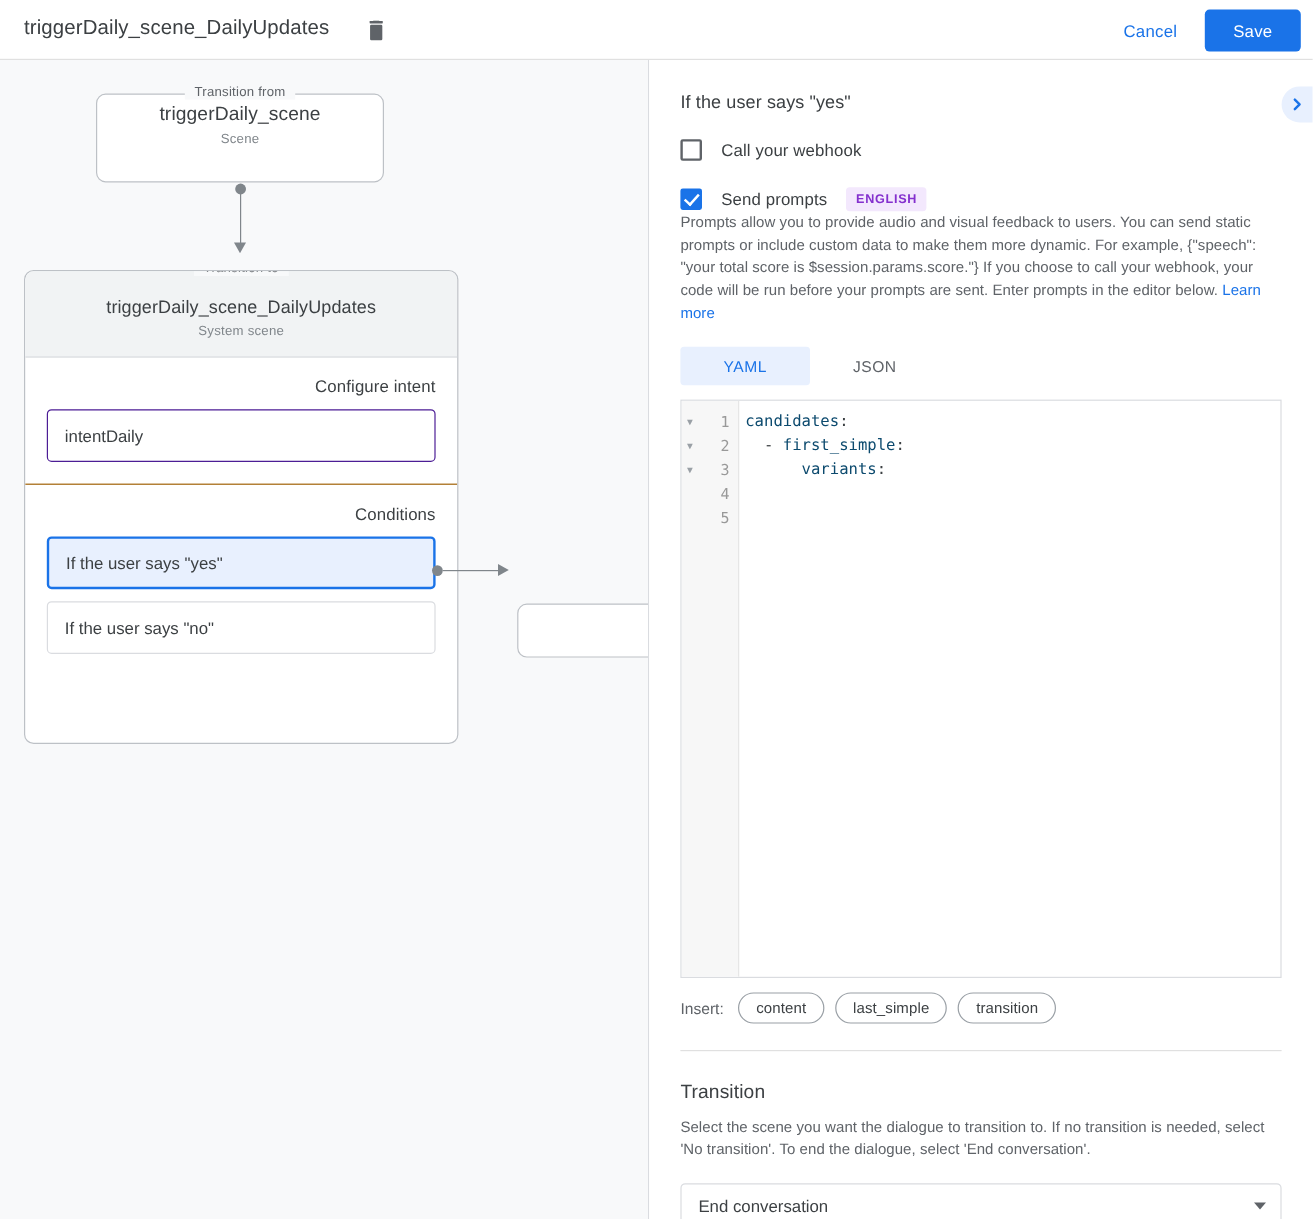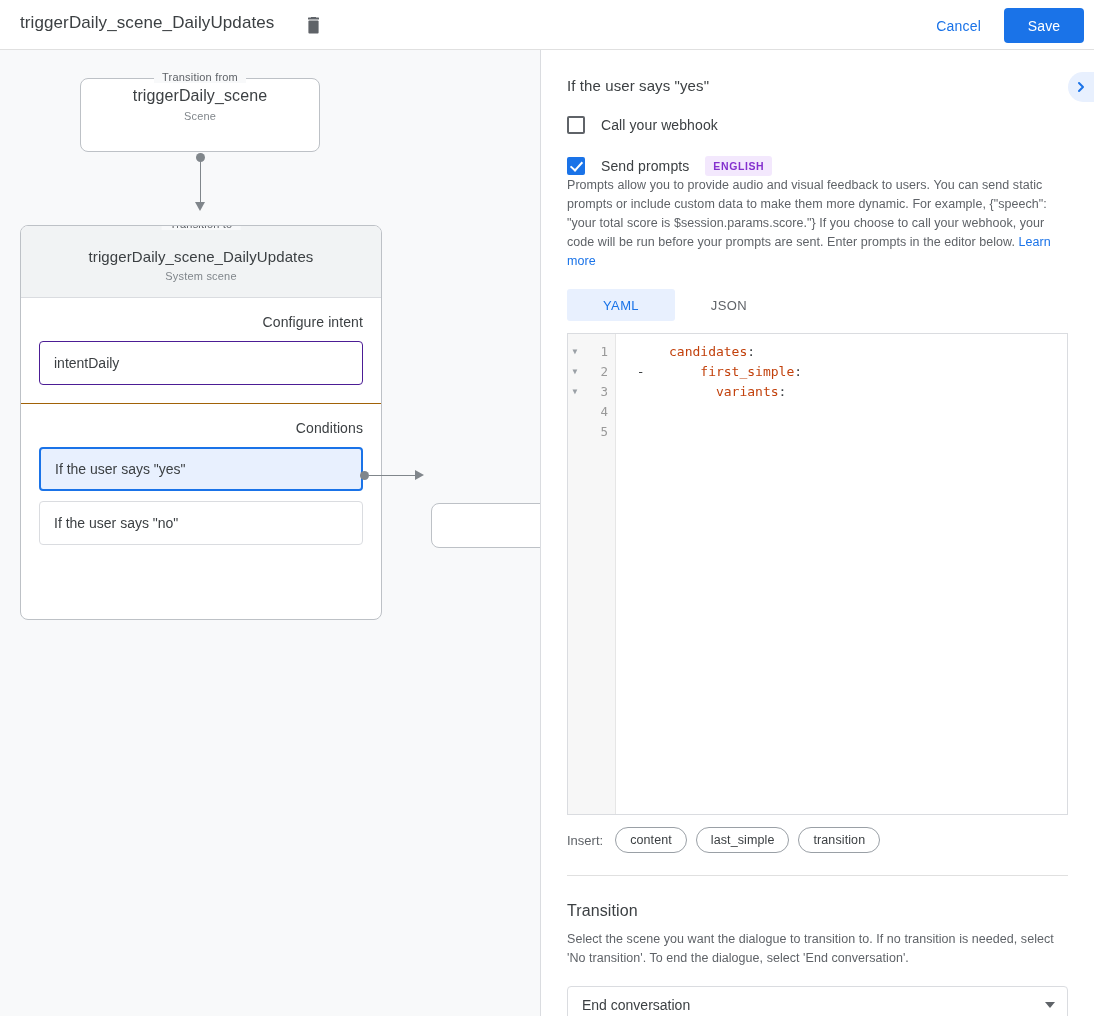--- a/index.html
+++ b/index.html
@@ -288,21 +288,21 @@
     font-size: 13px;
     overflow: hidden;
     position: relative;
   }
   .cline {
     height: 20px; line-height: 20px;
     white-space: pre;
     padding-left: 5px;
   }
   .cline.hl { background: #e8f0fe; }
-  .tok-key { color: #c2410c; margin-left: 48px; }
+  .tok-key { color: #0c4a6e; }
   .tok-punc { color: #3c4043; }
   .tok-str { color: #a52a2a; }
 
   
   .insert-row {
     display: flex; align-items: center;
     margin-top: 12px;
   }
   .insert-label { font-size: 13px; color: #5f6368; margin-right: 12px; }
   .chip {

